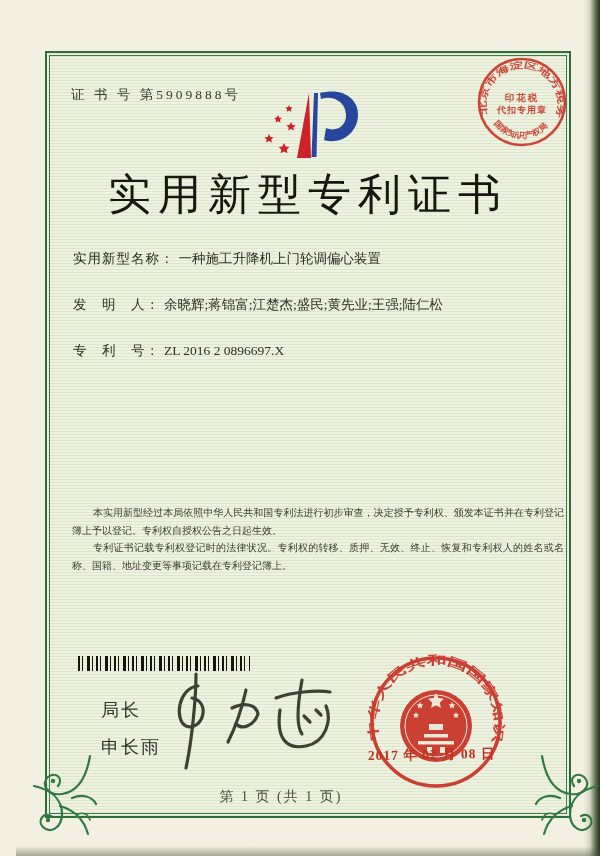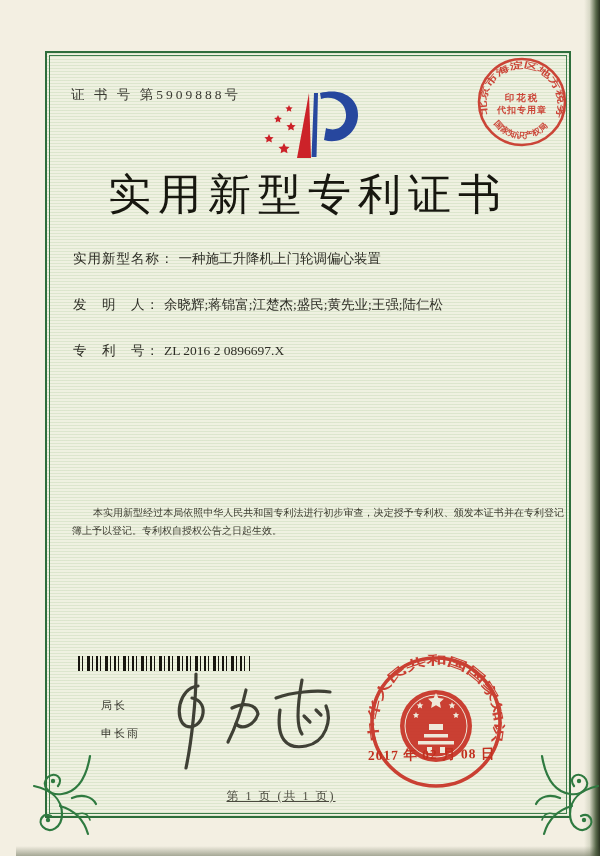--- a/index.html
+++ b/index.html
@@ -31,30 +31,30 @@
   .frow .val{margin-left:4px;}
   .paras{position:absolute;left:56px;top:504px;width:492px;
     font-size:10px;line-height:17.6px;color:#3c3c30;text-align:justify;}
   .paras p{margin:0;text-indent:2.1em;}
   .barcode{position:absolute;left:62px;top:656px;width:172px;height:15px;
     background:repeating-linear-gradient(90deg,
       #17140f 0 2px,transparent 2px 4px,
       #17140f 4px 5px,transparent 5px 9px,
       #17140f 9px 12px,transparent 12px 14px,
       #17140f 14px 15px,transparent 15px 18px);}
-  .signer{position:absolute;left:85px;top:698px;font-size:11px;color:#33332a;letter-spacing:2px;}
+  .signer{position:absolute;left:85px;top:698px;font-size:18px;color:#33332a;letter-spacing:2px;}
   .signer div{margin-bottom:13px;}
   .signature{position:absolute;left:152px;top:668px;}
   .seal{color:#c9372a;}
   .tax-seal{position:absolute;left:460px;top:56px;opacity:.92;}
   .office-seal{position:absolute;left:350px;top:652px;opacity:.95;}
   .date-stamp{position:absolute;left:352px;top:746px;font-size:13.5px;letter-spacing:1px;
     color:#c2301f;font-weight:700;transform:rotate(-1deg);z-index:6;}
   .footer{position:absolute;left:145px;top:788px;width:240px;text-align:center;
-    font-size:12px;letter-spacing:2px;color:#4a4a3e;text-decoration:underline;}
+    font-size:14px;letter-spacing:2px;color:#4a4a3e;}
   .corner{position:absolute;z-index:4;}
   .corner.bl{left:10px;top:750px;}
   .corner.br{left:500px;top:750px;transform:scaleX(-1);}
   svg{display:block;}
 </style>
 </head>
 <body>
 
 <div class="scan">
 
@@ -88,20 +88,21 @@
     <div class="frow">
       <span class="lbl">发　明　人：</span><span class="val">余晓辉;蒋锦富;江楚杰;盛民;黄先业;王强;陆仁松</span>
     </div>
     <div class="frow">
       <span class="lbl">专　利　号：</span><span class="val">ZL 2016 2 0896697.X</span>
     </div>
   </div>
 
   <div class="paras">
     <p>本实用新型经过本局依照中华人民共和国专利法进行初步审查，决定授予专利权、颁发本证书并在专利登记簿上予以登记。专利权自授权公告之日起生效。</p>
+    <p>专利证书记载专利权登记时的法律状况。专利权的转移、质押、无效、终止、恢复和专利权人的姓名或名称、国籍、地址变更等事项记载在专利登记簿上。</p>
   </div>
 
   <div class="barcode"></div>
 
   <div class="signer">
     <div>局长</div>
     <div>申长雨</div>
   </div>
 
   <div class="signature">

